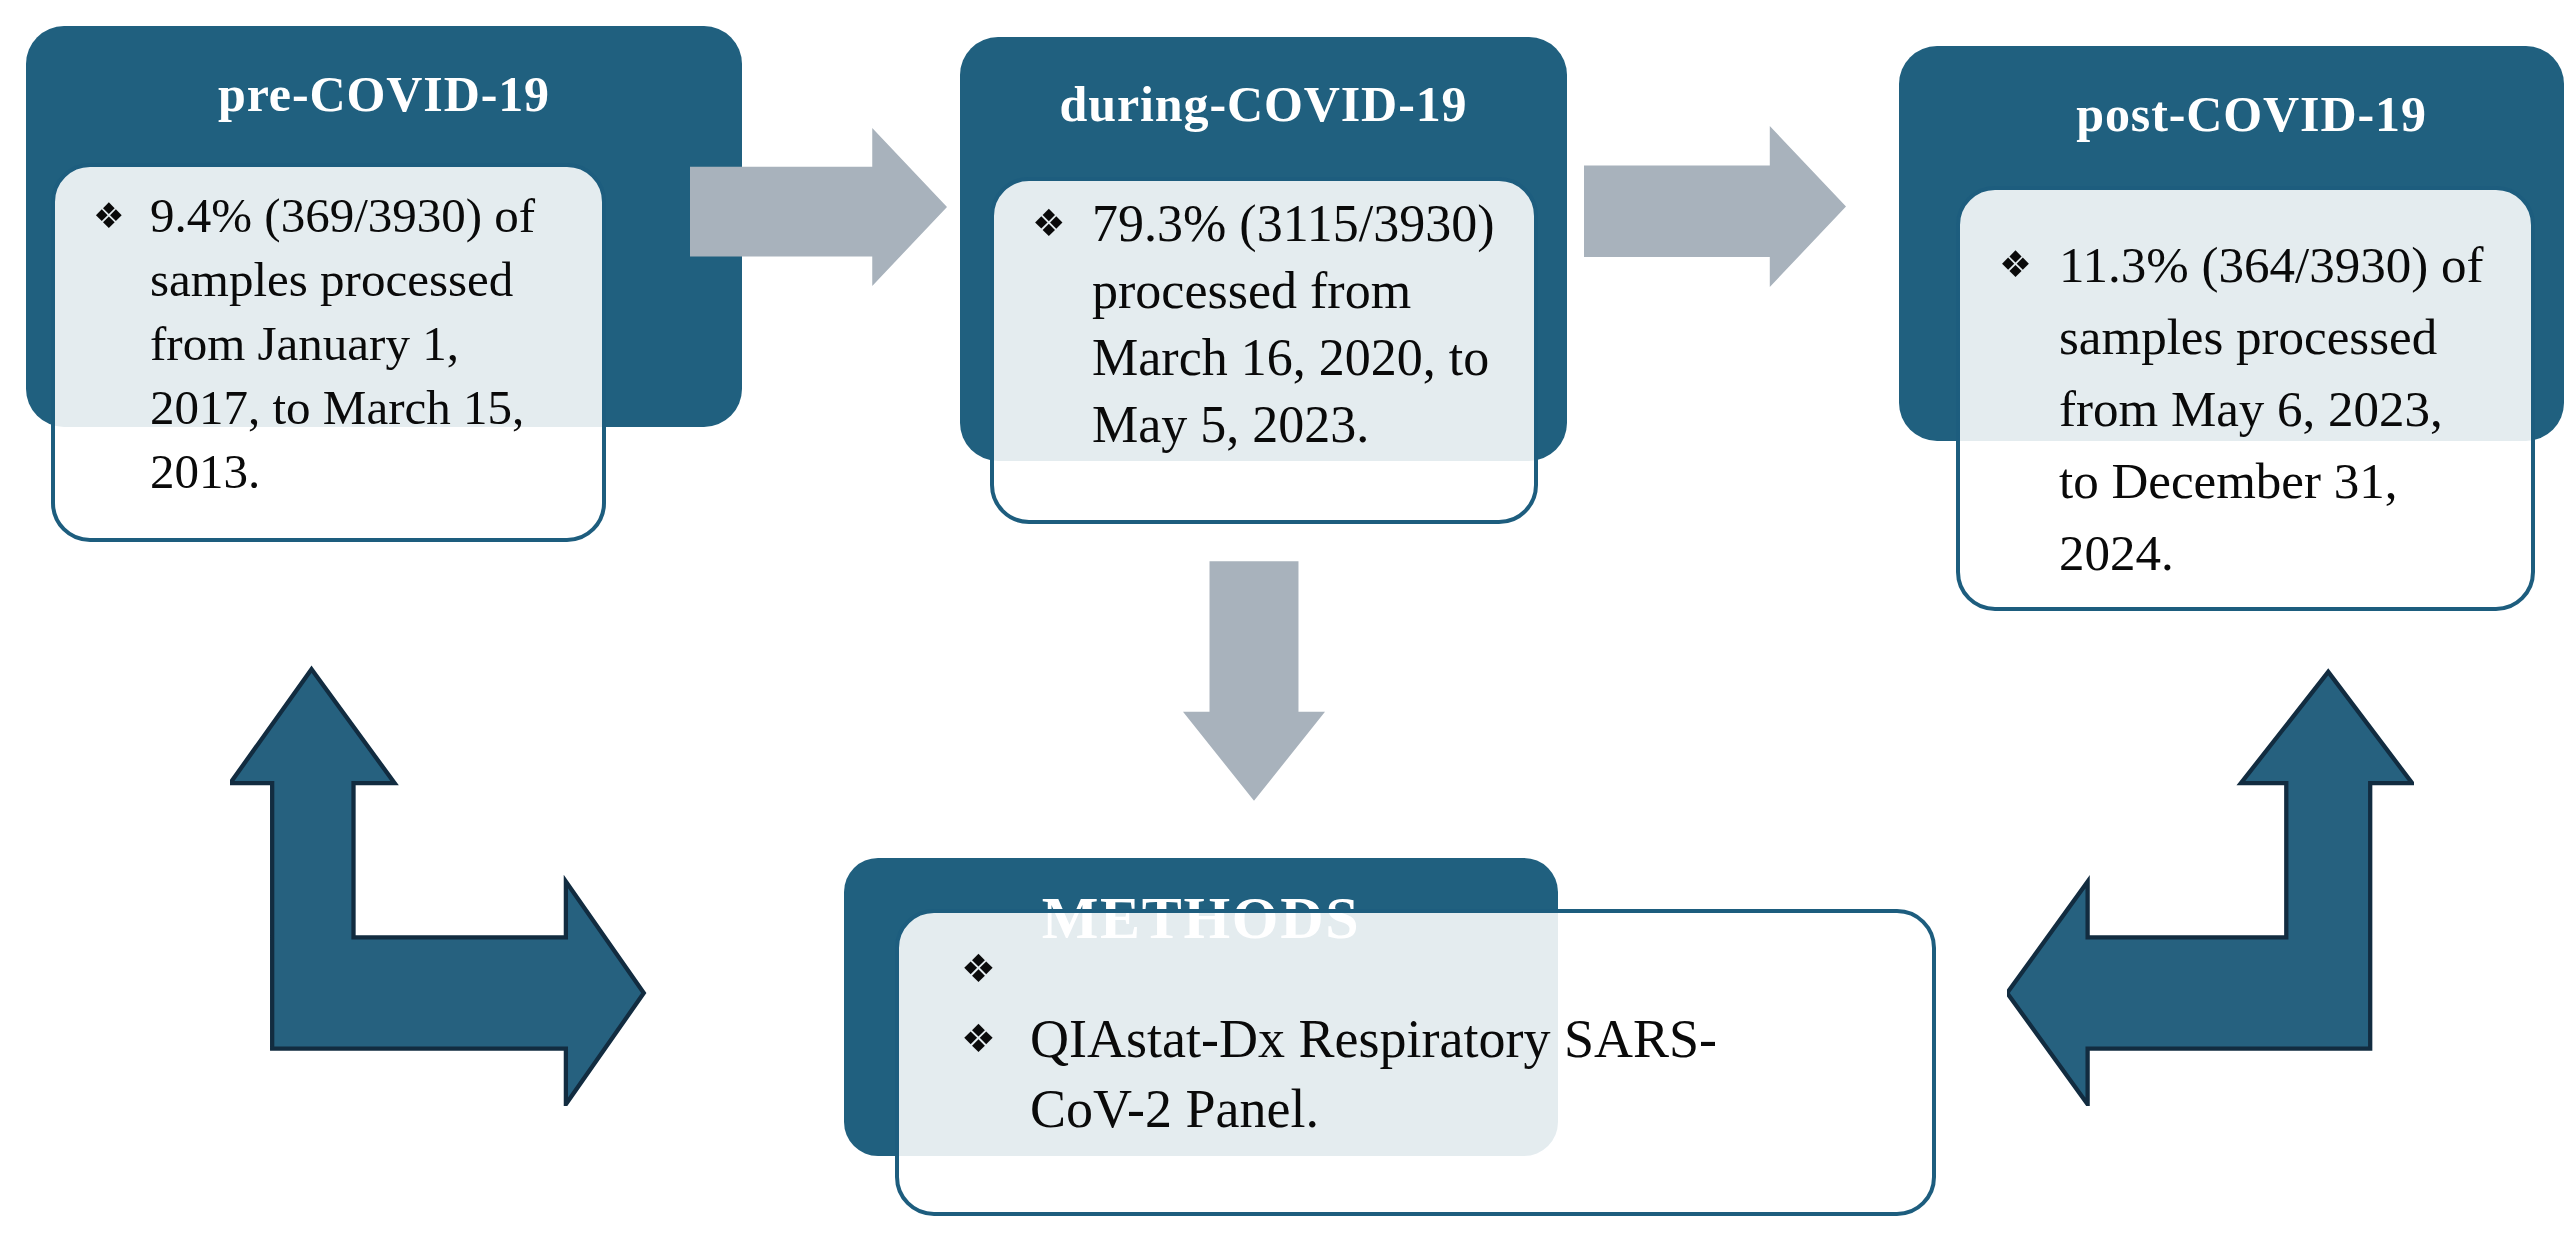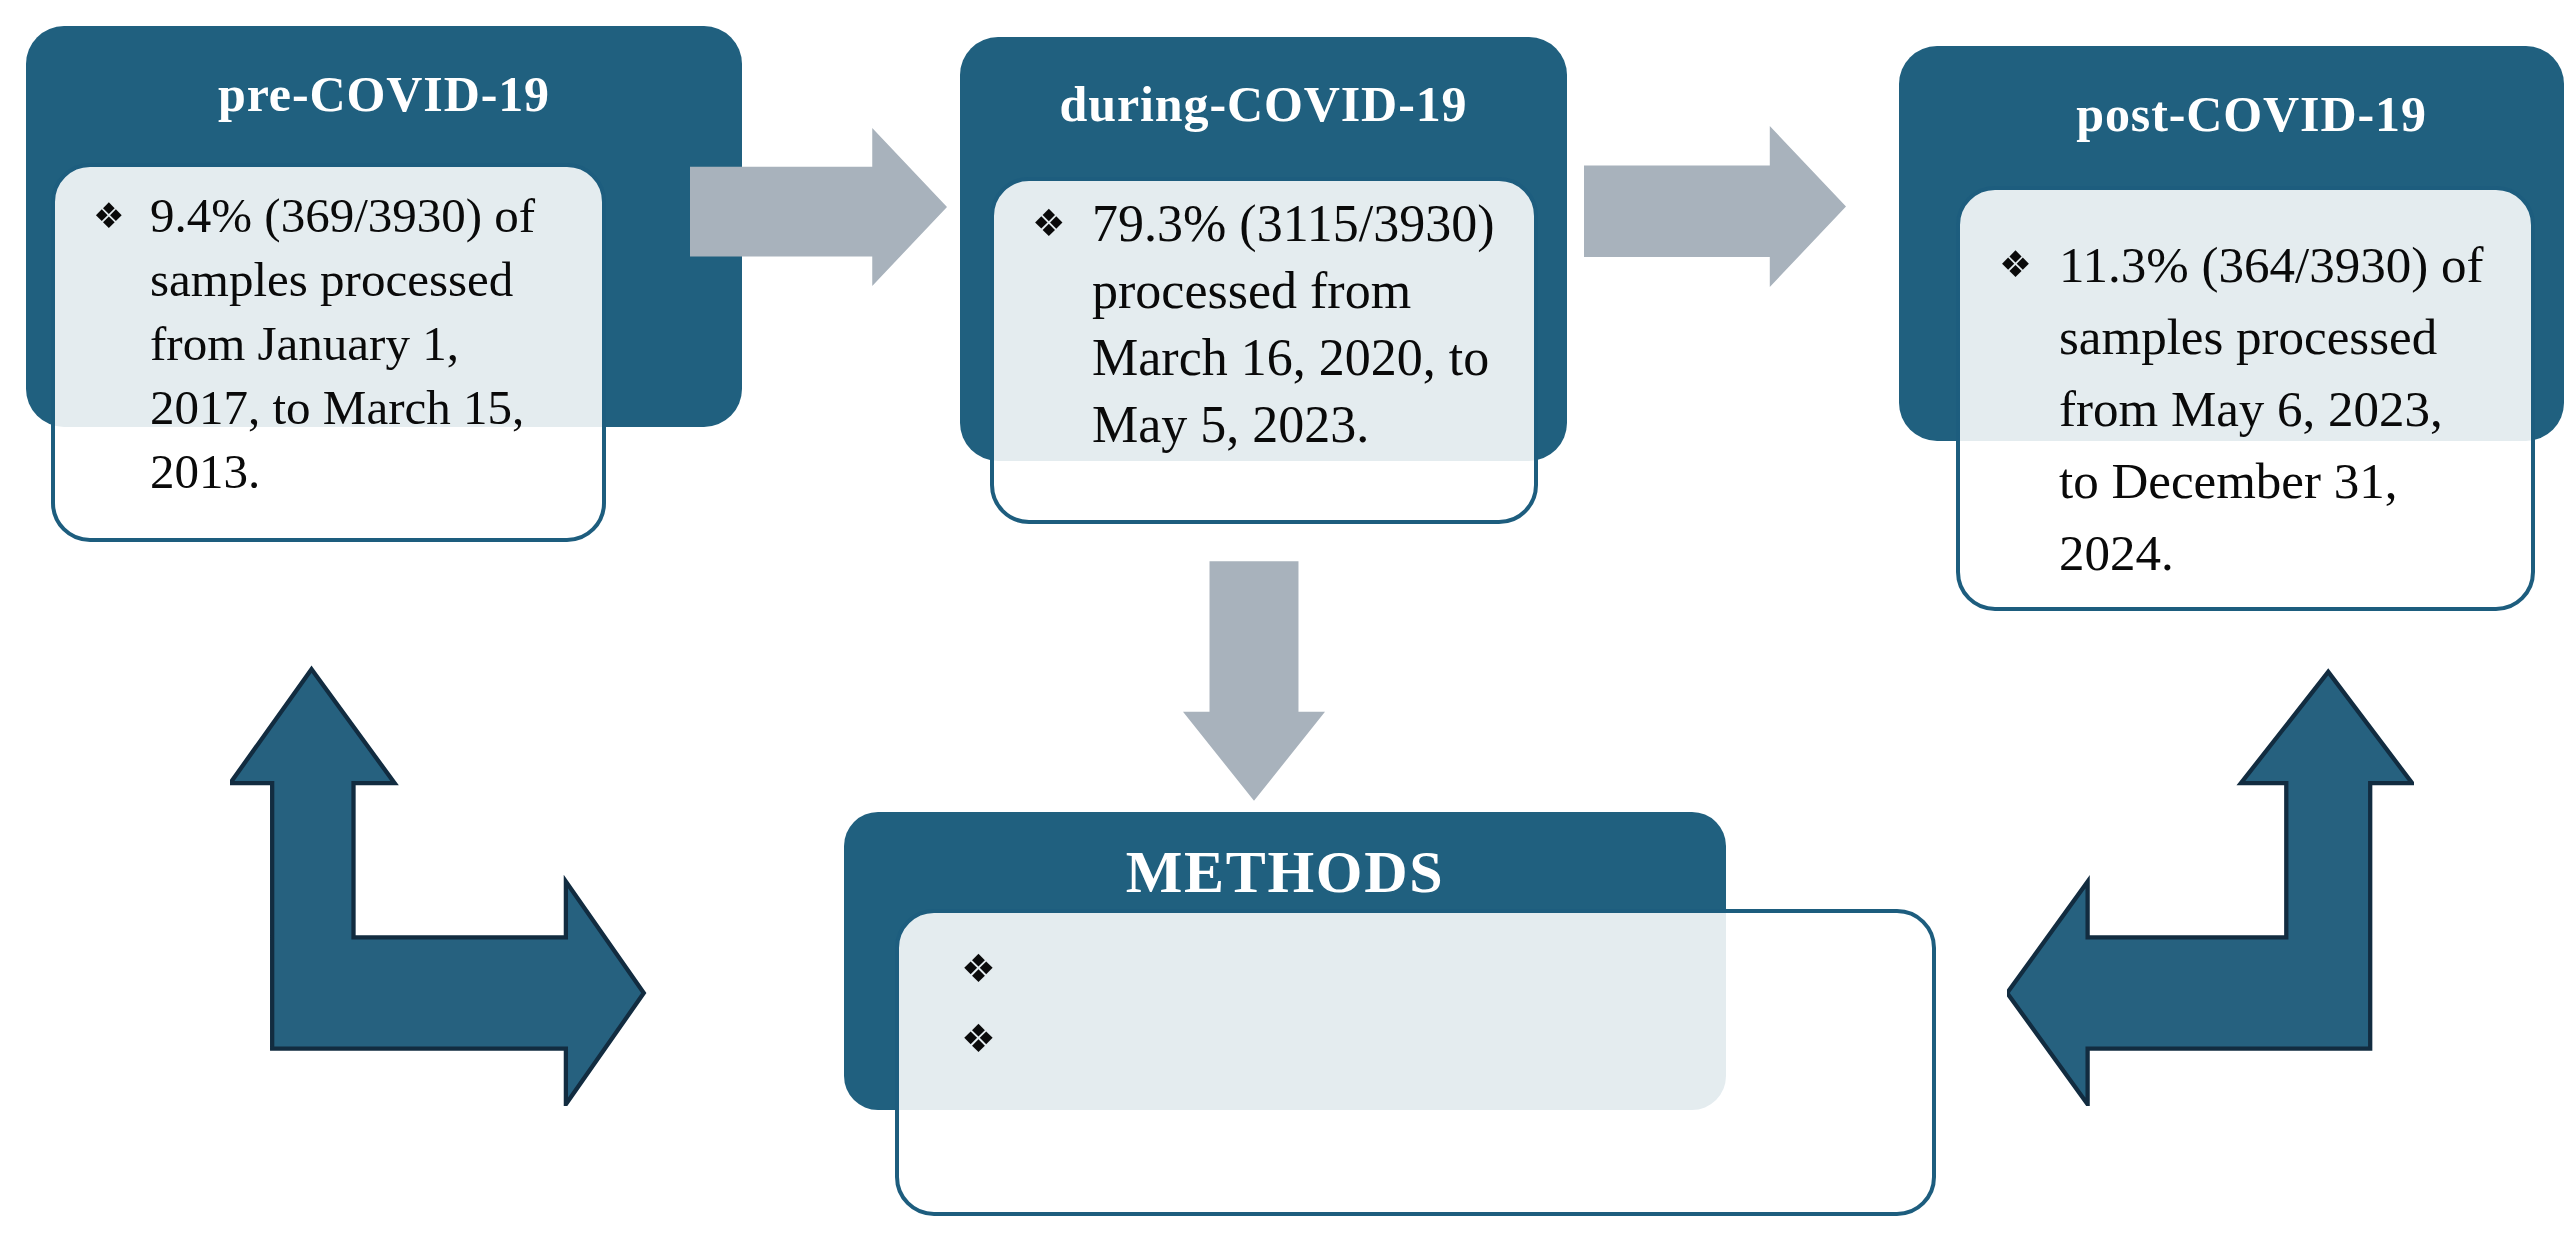--- a/index.html
+++ b/index.html
@@ -63,21 +63,21 @@
   #box-during .bullet{width:60px;}
 
   
   #box-post .teal-panel{left:1899px;top:46px;width:665px;height:395px;}
   #box-post .panel-title{padding-top:39px;font-size:50px;margin-left:40px;}
   #box-post .info-card{left:1956px;top:186px;width:579px;height:425px;
     font-size:51px;line-height:72px;padding:39px 10.3px 0 39px;}
   #box-post .bullet{width:60px;}
 
   
-  #box-methods .teal-panel{left:844px;top:812px;width:882px;height:298px;border-radius:34px;}
+  #box-methods .teal-panel{left:844px;top:858px;width:714px;height:298px;border-radius:34px;}
   #box-methods .panel-title{padding-top:26px;font-size:60px;letter-spacing:1.7px;}
   #box-methods .info-card{left:895px;top:909px;width:1041px;height:307px;
     font-size:54px;line-height:70px;padding:20.6px 13.7px 0 62px;}
   #box-methods .bullet{width:69px;}
 
   
   .connector{position:absolute;display:block;}
   .gray-arrow polygon{fill:var(--arrow-gray);}
   .bent-arrow polygon{
     fill:var(--bent-fill);
@@ -168,20 +168,24 @@
   <section class="period-box" id="box-methods">
     <div class="teal-panel">
       <div class="panel-title">METHODS</div>
     </div>
     <div class="info-card">
       <div class="bullet-item">
         <span class="bullet">❖</span>
       </div>
       <div class="bullet-item">
         <span class="bullet">❖</span>
+        <div class="lines">
+          <div>QIAstat-Dx Respiratory SARS-</div>
+          <div>CoV-2 Panel.</div>
+        </div>
       </div>
     </div>
   </section>
 
   <svg id="bent-right" class="connector bent-arrow" width="407" height="441" viewBox="0 0 475 515">
     <polygon points="375,8 473,138 424,138 424,448 94,448 94,513 0,383 94,253 94,318 326,318 326,138 273,138"></polygon>
   </svg>
 
 </div>
 

